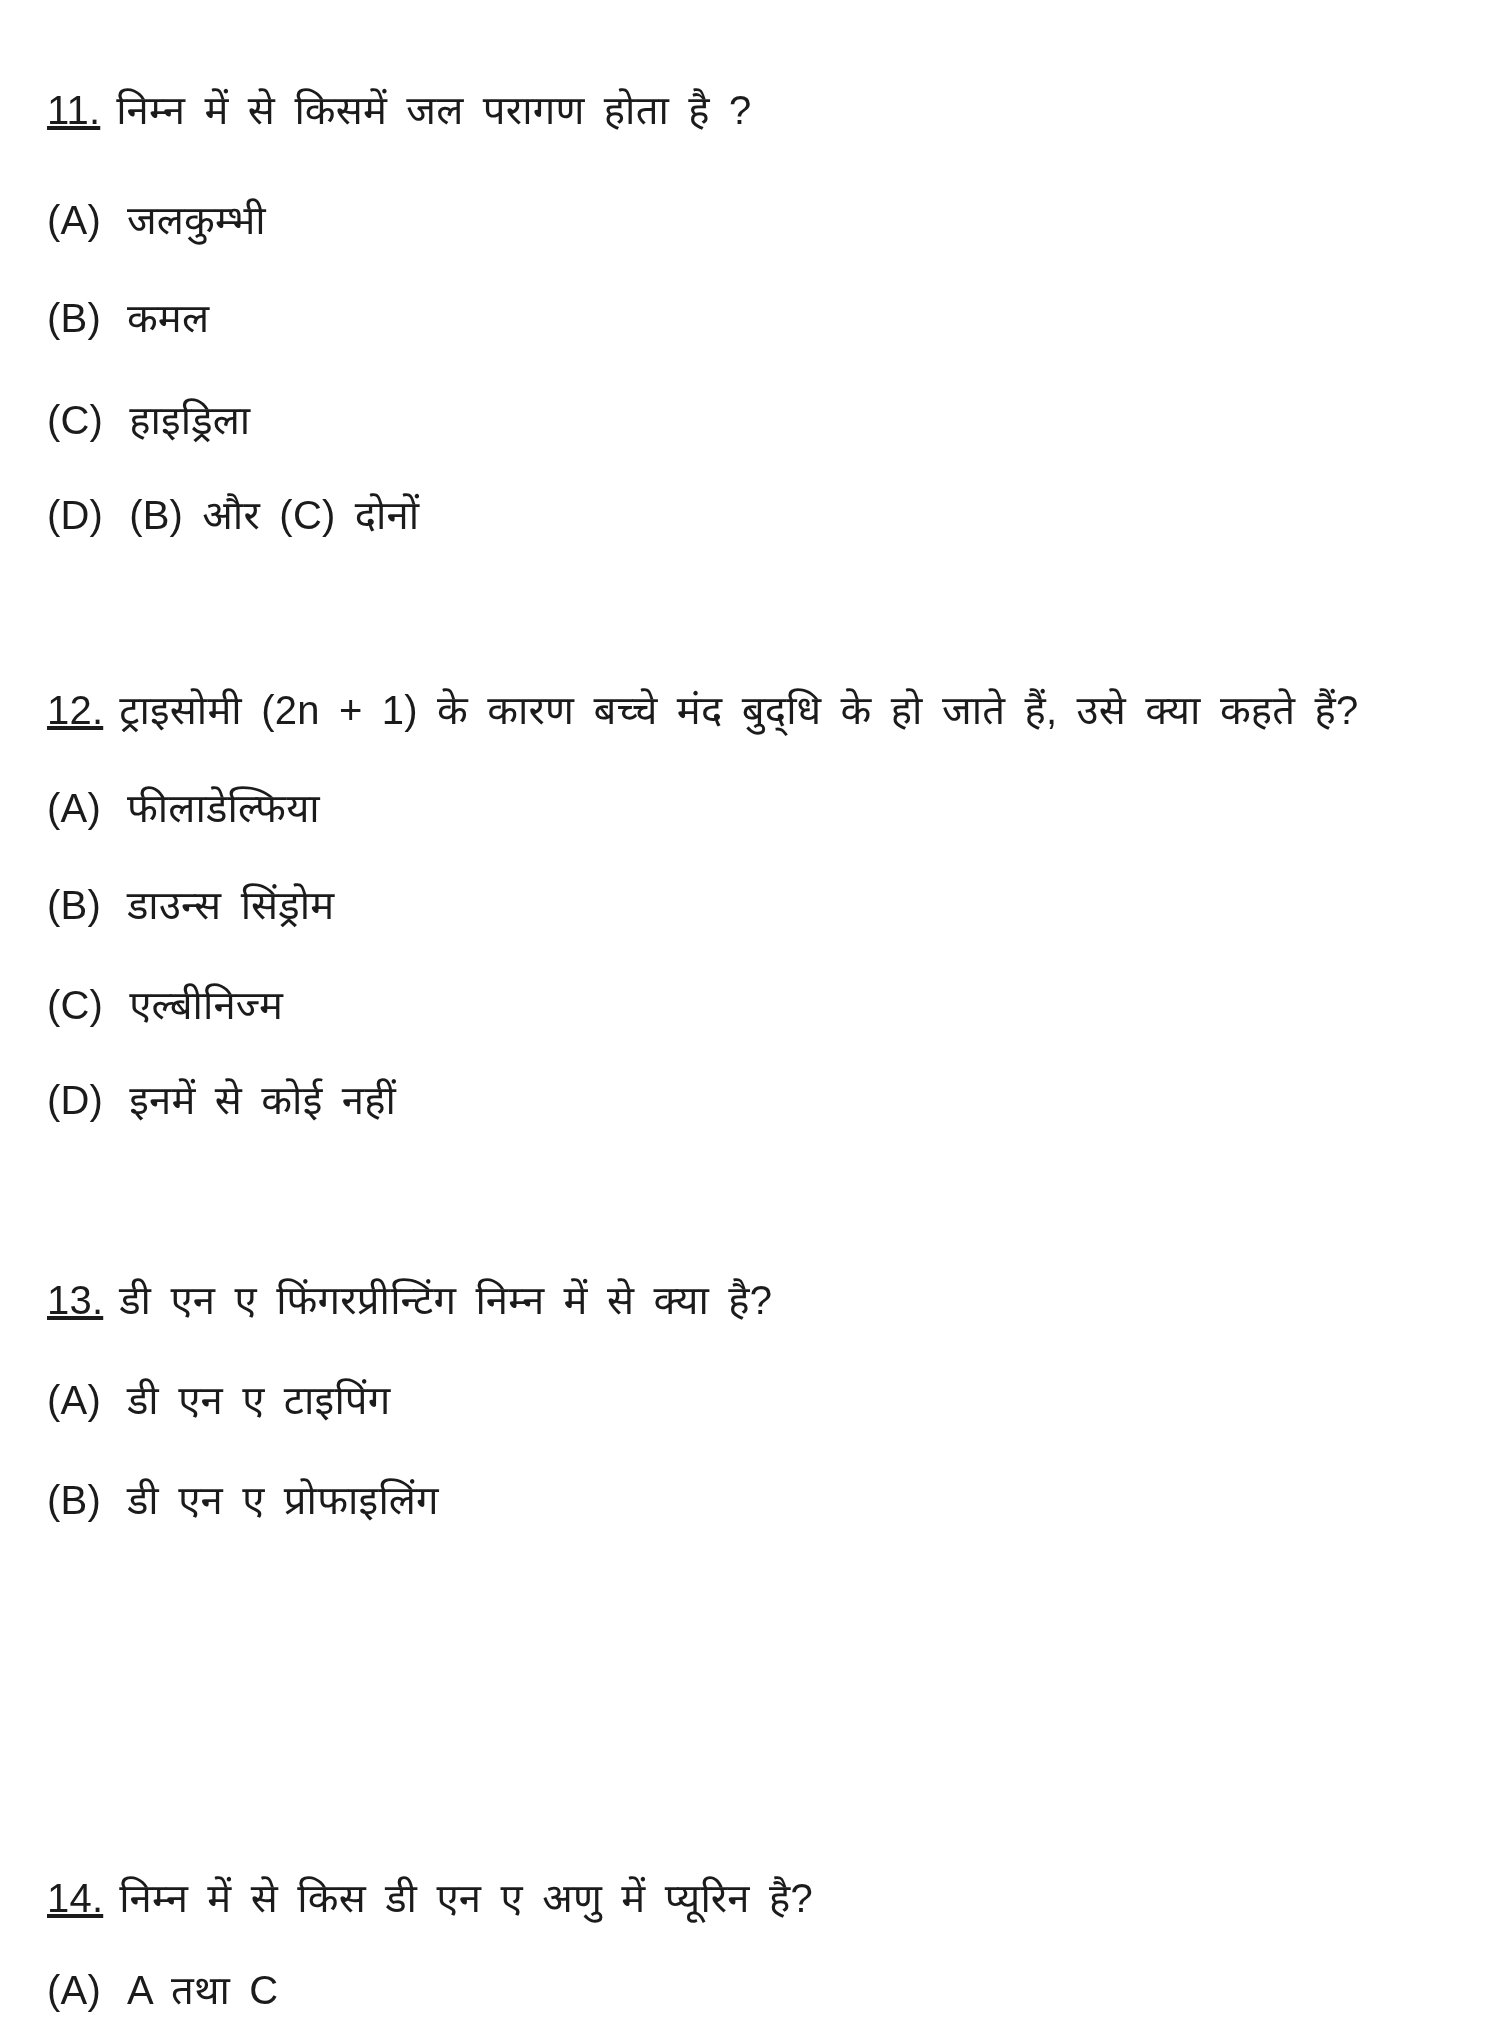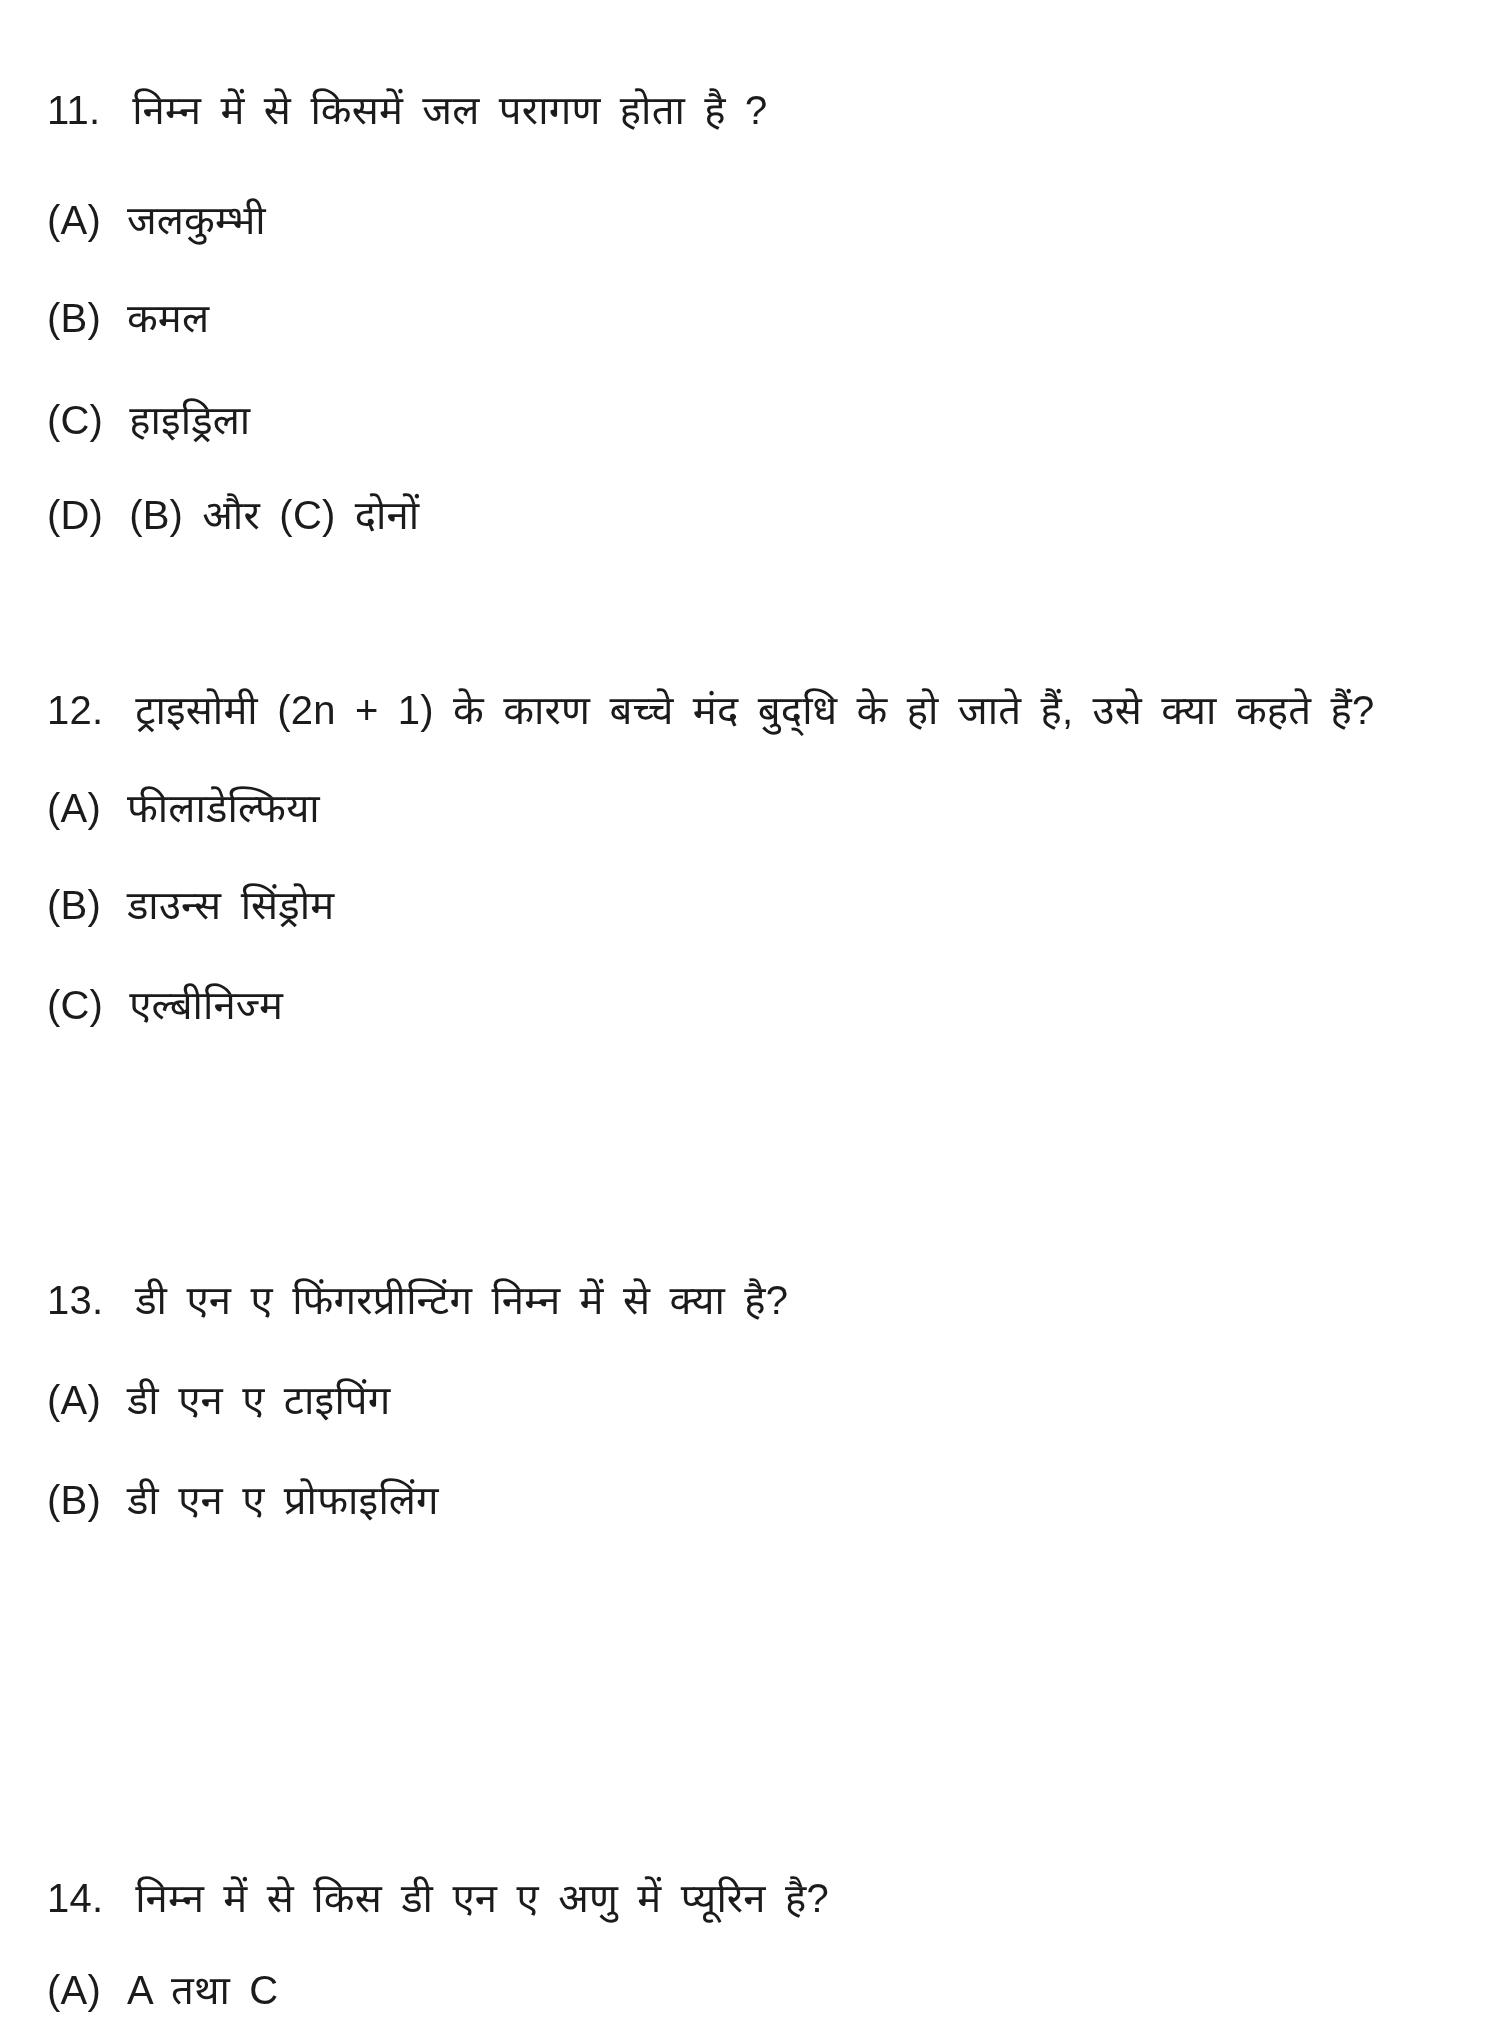--- a/index.html
+++ b/index.html
@@ -24,21 +24,22 @@
     left: 47px;
     white-space: nowrap;
     font-size: 40px;
     line-height: 56px;
     color: #1b1b1b;
     word-spacing: 8px;
     letter-spacing: 0.2px;
   }
   .num {
     display: inline-block;
-    margin-right: 24px;
+    margin-right: 8px;
+    text-decoration: underline;
   }
   .marker {
     display: inline-block;
     margin-right: 18px;
   }
   .txt {
     display: inline-block;
     margin-left: 8px;
   }
 </style>
@@ -68,20 +69,23 @@
   </div>
   <div class="line" style="top:780px">
     <span class="marker">(A)</span><span class="txt">फीलाडेल्फिया</span>
   </div>
   <div class="line" style="top:877px">
     <span class="marker">(B)</span><span class="txt">डाउन्स सिंड्रोम</span>
   </div>
   <div class="line" style="top:977px">
     <span class="marker">(C)</span><span class="txt">एल्बीनिज्म</span>
   </div>
+  <div class="line" style="top:1072px">
+    <span class="marker">(D)</span><span class="txt">इनमें से कोई नहीं</span>
+  </div>
 
   <div class="line" style="top:1272px">
     <span class="num">13.</span><span class="txt">डी एन ए फिंगरप्रीन्टिंग निम्न में से क्या है?</span>
   </div>
   <div class="line" style="top:1372px">
     <span class="marker">(A)</span><span class="txt">डी एन ए टाइपिंग</span>
   </div>
   <div class="line" style="top:1472px">
     <span class="marker">(B)</span><span class="txt">डी एन ए प्रोफाइलिंग</span>
   </div>

